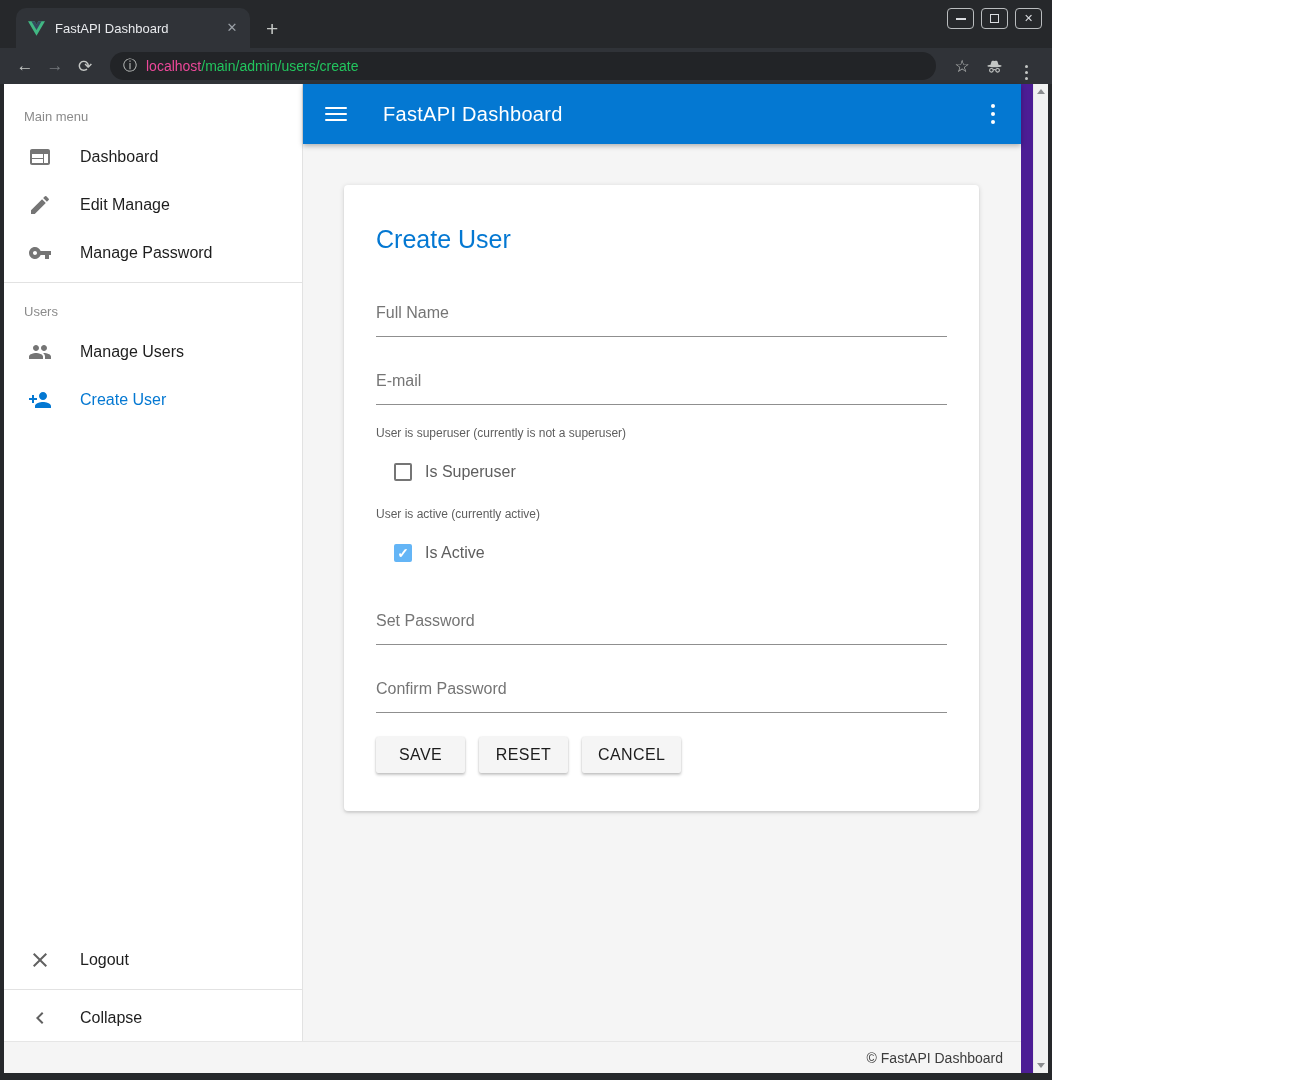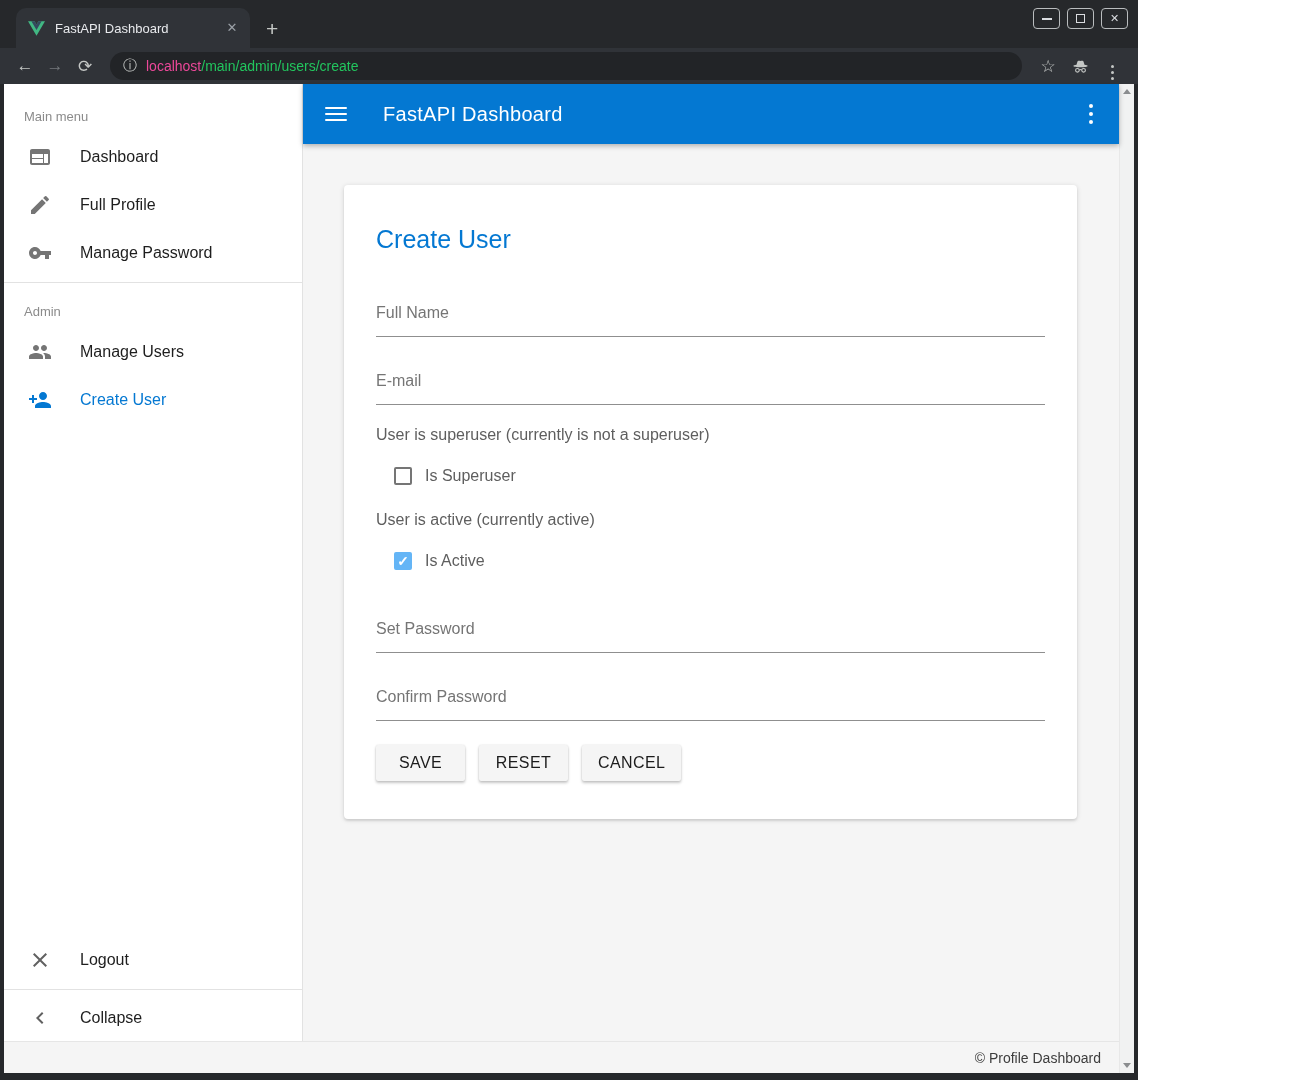--- a/index.html
+++ b/index.html
@@ -1,17 +1,17 @@
 <!DOCTYPE html>
 <html><head>
 <meta charset="utf-8">
 <style>
   * { box-sizing: border-box; margin: 0; padding: 0; }
   body { font-family: "Liberation Sans", sans-serif; }
-  .window { width: 1138px; height: 1080px; background: #26282b; position: relative; overflow: hidden; }
+  .window { width: 1052px; height: 1080px; background: #26282b; position: relative; overflow: hidden; }
 
   
   .tabbar { height: 48px; display: flex; align-items: flex-end; padding-left: 16px; position: relative; }
   .tab { width: 234px; height: 40px; background: #303338; border-radius: 10px 10px 0 0; display: flex; align-items: center; padding: 0 8px 0 12px; }
   .favicon { width: 17px; height: 17px; flex: 0 0 auto; }
   .tab-title { flex: 1; color: #e8eaed; font-size: 13px; margin-left: 10px; white-space: nowrap; overflow: hidden; }
   .tab-close { color: #9aa0a6; font-size: 13px; width: 20px; height: 20px; line-height: 20px; text-align: center; border-radius: 50%; }
   .newtab { color: #c4c7c5; font-size: 21px; margin: 0 0 9px 16px; line-height: 1; }
   .win-controls { position: absolute; right: 10px; top: 8px; display: flex; gap: 7px; }
   .win-btn { width: 27px; height: 21px; border: 1px solid #b9bcbe; border-radius: 4px; color: #dadce0; display: flex; align-items: center; justify-content: center; font-size: 11px; }
@@ -24,21 +24,21 @@
   .urlbar { flex: 1; height: 28px; background: #222427; border-radius: 14px; margin: 0 10px; display: flex; align-items: center; padding: 0 13px; font-size: 14px; }
   .url-info { color: #c4c7c5; font-size: 14px; margin-right: 9px; }
   .url-host { color: #ec4899; }
   .url-path { color: #22c55e; }
   .tool-icon { width: 32px; text-align: center; color: #c4c7c5; font-size: 17px; }
   .tool-icon svg { width: 19px; height: 19px; vertical-align: middle; }
   .kebab { display: inline-flex; flex-direction: column; gap: 3px; align-items: center; }
   .kebab i { width: 3px; height: 3px; border-radius: 50%; background: #c4c7c5; }
 
   
-  .viewport { position: absolute; top: 84px; left: 4px; right: 4px; bottom: 7px; display: flex; background: #4c1d95; }
+  .viewport { position: absolute; top: 84px; left: 4px; right: 4px; bottom: 7px; display: flex; background: #4c1d95; gap: 12px; }
   .page { flex: 1; display: flex; flex-direction: column; min-width: 0; }
   .page-body { flex: 1; display: flex; min-height: 0; }
 
   
   .sidebar { width: 299px; background: #fff; border-right: 1px solid #e2e2e2; display: flex; flex-direction: column; }
   .side-label { font-size: 13px; color: #8b8b8b; padding: 25px 20px 9px; }
   .side-label.second { padding-top: 16px; }
   .side-item { height: 48px; display: flex; align-items: center; padding-left: 24px; color: #1e1e1e; font-size: 16px; cursor: pointer; }
   .side-item .icon { width: 24px; height: 24px; color: #757575; flex: 0 0 auto; }
   .side-item .icon svg { width: 24px; height: 24px; display: block; }
@@ -57,21 +57,21 @@
   .appbar-menu { margin-left: auto; display: inline-flex; flex-direction: column; gap: 4px; align-items: center; padding: 4px; }
   .appbar-menu i { width: 4px; height: 4px; border-radius: 50%; background: #fff; }
 
   .content { flex: 1; padding: 41px 42px 0 41px; overflow: hidden; }
   .card { background: #fff; border-radius: 4px; box-shadow: 0 1px 5px rgba(0,0,0,.15), 0 2px 2px rgba(0,0,0,.07); padding: 26px 32px 38px; }
   .card-title { color: #0478d2; font-size: 25px; font-weight: 500; margin-top: 14px; }
   .field { margin-top: 50px; }
   .field + .field { margin-top: 35px; }
   .field input { width: 100%; border: none; outline: none; border-bottom: 1px solid #8f8f8f; padding: 0 0 14px; font-size: 16px; color: #212121; background: transparent; font-family: inherit; }
   .field input::placeholder { color: #757575; opacity: 1; }
-  .hint { font-size: 16px; color: #5e5e5e; margin-top: 21px; }
+  .hint { font-size: 12px; color: #5e5e5e; margin-top: 21px; }
   .hint.second { margin-top: 26px; }
   .chkrow { display: flex; align-items: center; margin-top: 23px; margin-left: 18px; }
   .chk { width: 18px; height: 18px; border: 2px solid #757575; border-radius: 2px; flex: 0 0 auto; }
   .chk.checked { background: #64b5f6; border-color: #64b5f6; color: #fff; display: flex; align-items: center; justify-content: center; font-size: 14px; font-weight: bold; }
   .chklbl { margin-left: 13px; font-size: 16px; color: #5e5e5e; }
   .pw-gap { }
   .btnrow { display: flex; gap: 14px; margin-top: 24px; }
   .btn { min-width: 89px; height: 36px; background: #f5f5f5; border: none; border-radius: 2px; box-shadow: 0 2px 3px rgba(0,0,0,.22), 0 0 2px rgba(0,0,0,.12); font-size: 16px; font-weight: 500; color: #1c1c1c; letter-spacing: .4px; font-family: inherit; padding: 0 16px; cursor: pointer; }
 
   .footer { height: 32px; background: #f5f5f5; border-top: 1px solid #e6e6e6; display: flex; align-items: center; justify-content: flex-end; padding-right: 18px; font-size: 14px; color: #3d3d3d; flex: 0 0 auto; }
@@ -153,34 +153,34 @@
             <span class="lbl">Dashboard</span>
           </div>
 
 
           <div class="side-item">
             <span class="icon">
               <svg viewBox="0 0 24 24" fill="currentColor">
                   <path d="M3 17.25V21h3.75L17.81 9.94l-3.75-3.75L3 17.25zM20.71 7.04c.39-.39.39-1.02 0-1.41l-2.34-2.34a.9959.9959 0 0 0-1.41 0l-1.83 1.83 3.75 3.75 1.83-1.83z"></path>
                 </svg>
             </span>
-            <span class="lbl">Full Profile</span>
+            <span class="lbl">Edit Manage</span>
           </div>
 
           <div class="side-item">
             <span class="icon">
               <svg viewBox="0 0 24 24" fill="currentColor">
                   <path d="M12.65 10C11.83 7.67 9.61 6 7 6c-3.31 0-6 2.69-6 6s2.69 6 6 6c2.61 0 4.83-1.67 5.65-4H17v4h4v-4h2v-4H12.65zM7 14c-1.1 0-2-.9-2-2s.9-2 2-2 2 .9 2 2-.9 2-2 2z"></path>
                 </svg>
             </span>
             <span class="lbl">Manage Password</span>
           </div>
 
           <div class="side-divider"></div>
-          <div class="side-label second">Admin</div>
+          <div class="side-label second">Users</div>
 
           <div class="side-item">
             <span class="icon">
               <svg viewBox="0 0 24 24" fill="currentColor">
                   <path d="M16 11c1.66 0 2.99-1.34 2.99-3S17.66 5 16 5c-1.66 0-3 1.34-3 3s1.34 3 3 3zm-8 0c1.66 0 2.99-1.34 2.99-3S9.66 5 8 5C6.34 5 5 6.34 5 8s1.34 3 3 3zm0 2c-2.33 0-7 1.17-7 3.5V19h14v-2.5c0-2.33-4.67-3.5-7-3.5zm8 0c-.29 0-.62.02-.97.05 1.16.84 1.97 1.97 1.97 3.45V19h6v-2.5c0-2.33-4.67-3.5-7-3.5z"></path>
                 </svg>
             </span>
             <span class="lbl">Manage Users</span>
           </div>
 
@@ -265,21 +265,21 @@
                 <button class="btn">SAVE</button>
                 <button class="btn">RESET</button>
                 <button class="btn">CANCEL</button>
               </div>
             </div>
           </div>
         </div>
       </div>
 
       <div class="footer">
-        <span>© Profile Dashboard</span>
+        <span>© FastAPI Dashboard</span>
       </div>
     </div>
 
     <div class="scrollbar">
       <span class="sb-arrow sb-up"></span>
       <span class="sb-arrow sb-down"></span>
     </div>
   </div>
 </div>
 

